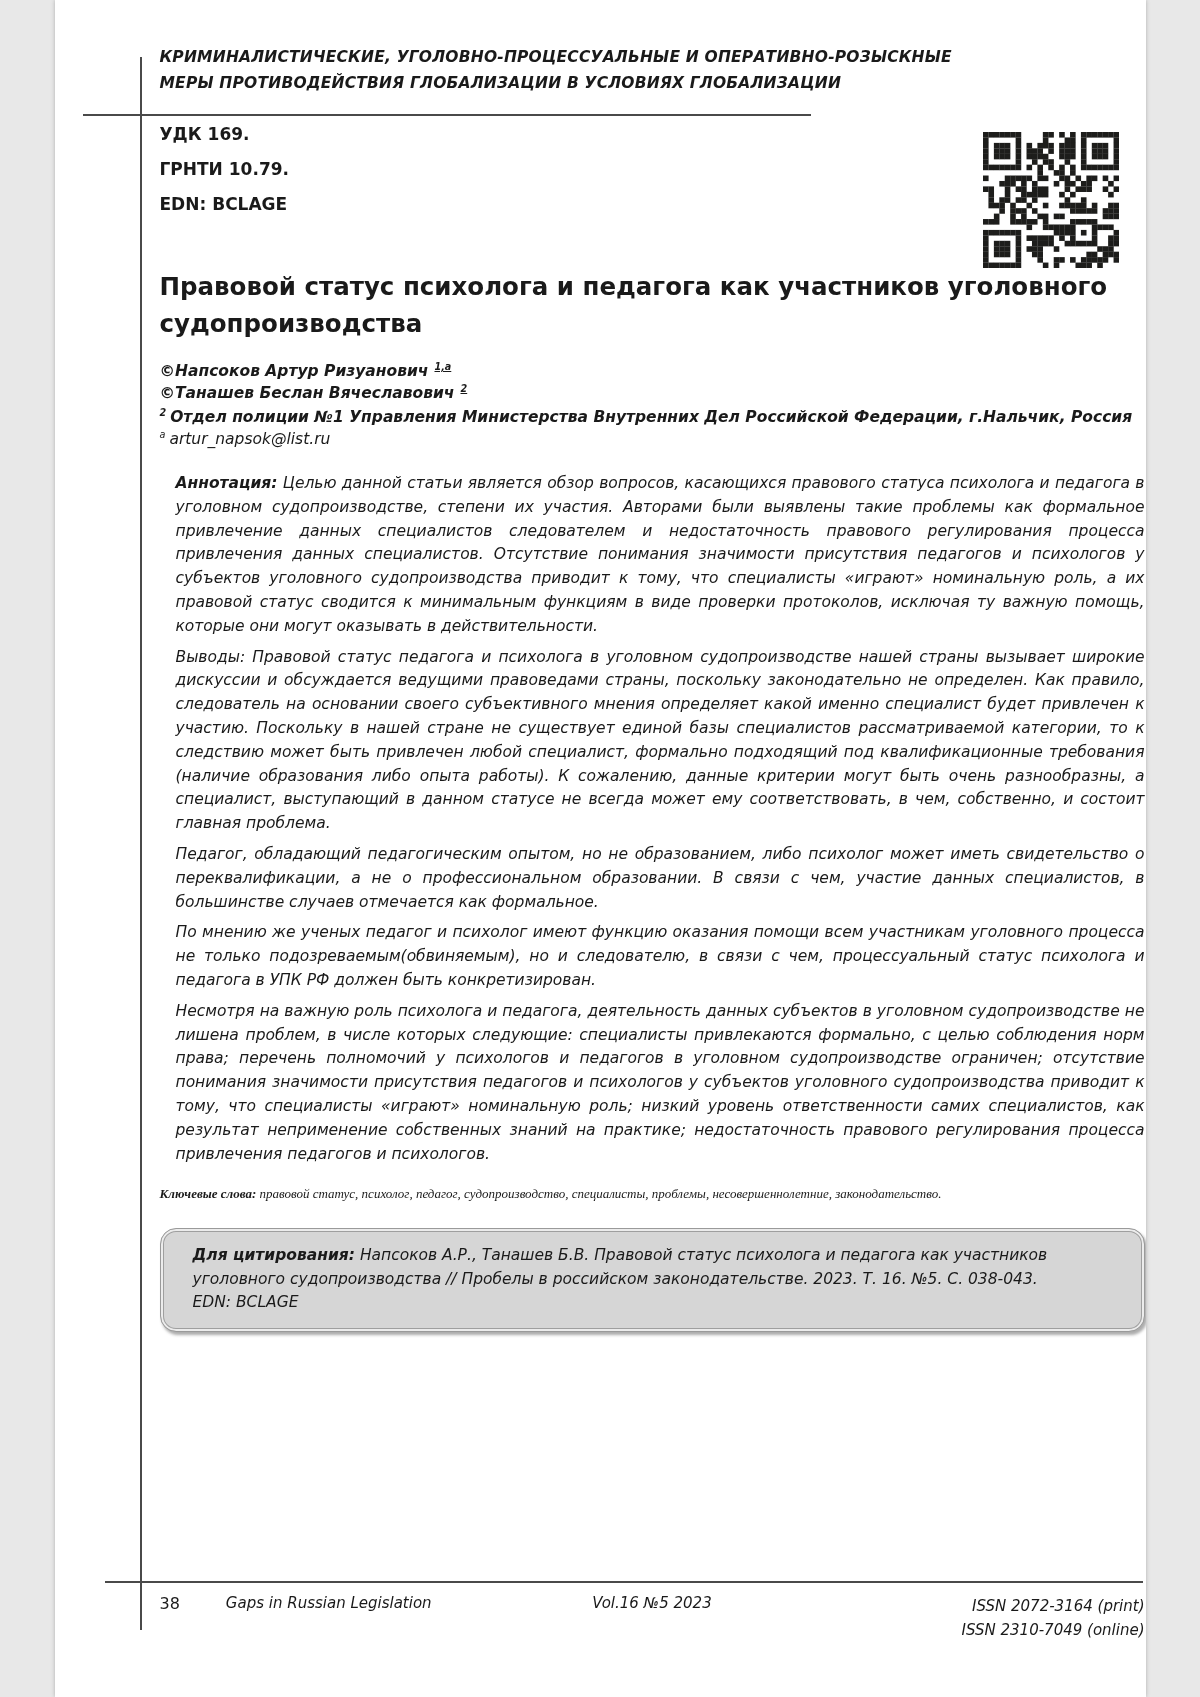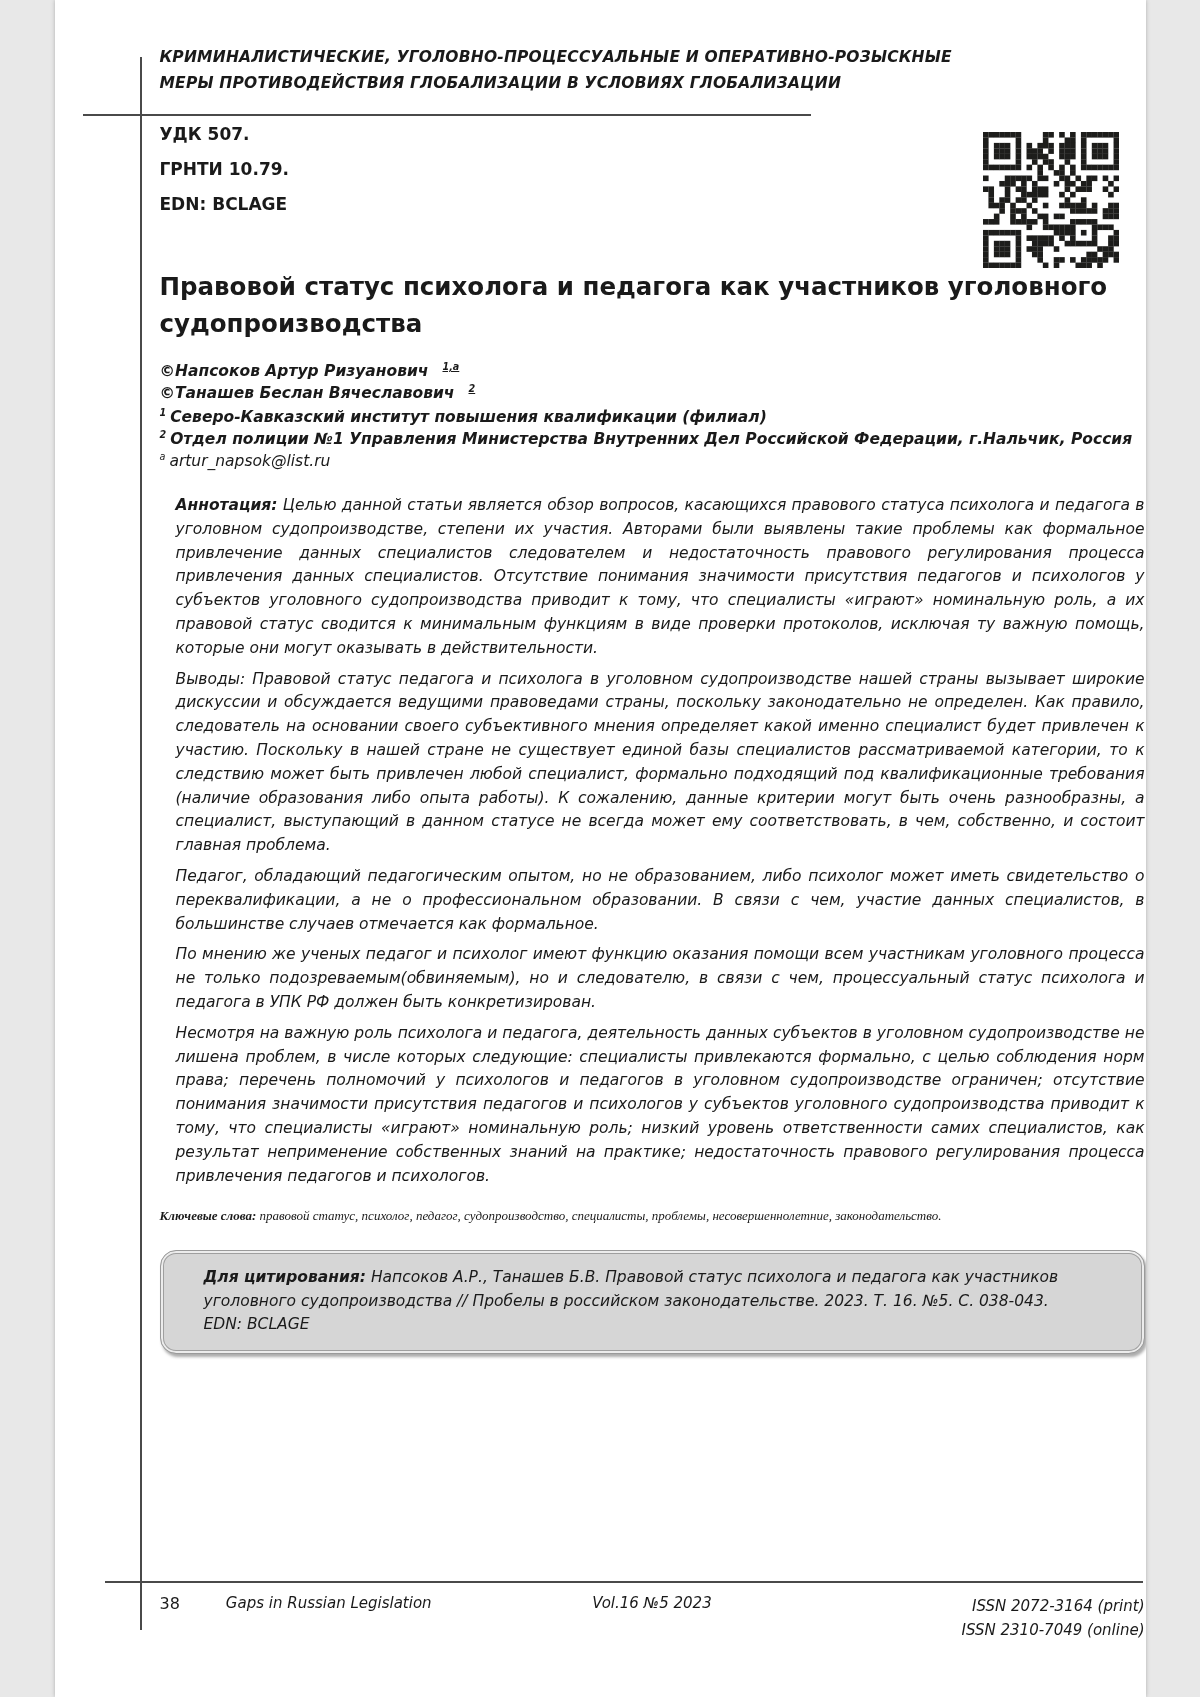--- a/index.html
+++ b/index.html
@@ -44,41 +44,41 @@
     margin:0 0 18px 0;
   }
 
   .authors p, .affils p {
     margin:0; font-size:15.5px; line-height:22px;
     font-weight:bold; font-style:italic;
   }
   .affils { margin-top:2px; }
   .affils p.plain { font-weight:normal; }
   sup { font-size:.62em; line-height:0; }
-  sup.after { margin-left:14px;text-decoration:underline; }
+  sup.after { margin-left:6px;text-decoration:underline; }
   sup.before { margin-right:4px; }
 
   .body-text { margin-top:22px; }
   .body-text p {
     margin:0 0 7px 16px;
     font-style:italic; font-size:15.5px; line-height:23.8px;
     text-align:justify;
   }
   .body-text .label, .kw .label, .cite .label { font-weight:bold; }
 
   .kw { margin-top:16px; }
   .kw p { margin:0; font-style:italic; font-size:13px; line-height:23.8px; text-align:justify;font-family:Liberation Serif, serif; }
 
   
   .cite {
     margin-top:22px;
     background:#d6d6d6;
     border:1.5px solid #9a9a9a;
     border-radius:16px;
-    padding:15px 25px 16px 43px;
+    padding:15px 25px 16px 32px;
     box-shadow: inset 0 0 0 2px #ececec, inset 0 0 0 3px #9f9f9f, 2px 3px 3px rgba(70,70,70,.45);
   }
   .cite p { margin:0; font-style:italic; font-size:15.5px; line-height:23.5px; }
 
   
   .footer {
     position:absolute; left:105px; top:1594px; width:985px;
     display:grid; grid-template-columns:1fr 1fr 1fr; align-items:start;
     font-size:15px;
   }
@@ -96,21 +96,21 @@
 
   <div class="vrule"></div>
   <div class="head-rule"></div>
 
   <div class="running-head">
     <span>КРИМИНАЛИСТИЧЕСКИЕ, УГОЛОВНО-ПРОЦЕССУАЛЬНЫЕ И ОПЕРАТИВНО-РОЗЫСКНЫЕ</span>
     <span>МЕРЫ ПРОТИВОДЕЙСТВИЯ ГЛОБАЛИЗАЦИИ В УСЛОВИЯХ ГЛОБАЛИЗАЦИИ</span>
   </div>
 
   <div class="meta">
-    <div>УДК 507.</div>
+    <div>УДК 169.</div>
     <div>ГРНТИ 10.79.</div>
     <div>EDN: BCLAGE</div>
   </div>
 
   <div class="qr">
     <svg id="qr-svg" viewBox="0 0 136 136" xmlns="http://www.w3.org/2000/svg" aria-hidden="true">
         <g fill="#1d1d1b">
           <rect x="0.00" y="0.00" width="5.59" height="5.59"></rect>
           <rect x="5.44" y="0.00" width="5.59" height="5.59"></rect>
           <rect x="10.88" y="0.00" width="5.59" height="5.59"></rect>
@@ -437,21 +437,20 @@
   <div class="content">
 
     <h1 class="title">Правовой статус психолога и педагога как участников уголовного судопроизводства</h1>
 
     <div class="authors">
       <p><span>©Напсоков Артур Ризуанович</span><sup class="after">1,a</sup></p>
       <p><span>©Танашев Беслан Вячеславович</span><sup class="after">2</sup></p>
     </div>
 
     <div class="affils">
-      <p><sup class="before">1</sup><span>Северо-Кавказский институт повышения квалификации (филиал)</span></p>
       <p><sup class="before">2</sup><span>Отдел полиции №1 Управления Министерства Внутренних Дел Российской Федерации, г.Нальчик, Россия</span></p>
       <p class="plain"><sup class="before">a</sup><span>artur_napsok@list.ru</span></p>
     </div>
 
     <div class="body-text">
       <p><span class="label">Аннотация:</span> <span>Целью данной статьи является обзор вопросов, касающихся правового статуса психолога и педагога в уголовном судопроизводстве, степени их участия. Авторами были выявлены такие проблемы как формальное привлечение данных специалистов следователем и недостаточность правового регулирования процесса привлечения данных специалистов. Отсутствие понимания значимости присутствия педагогов и психологов у субъектов уголовного судопроизводства приводит к тому, что специалисты «играют» номинальную роль, а их правовой статус сводится к минимальным функциям в виде проверки протоколов, исключая ту важную помощь, которые они могут оказывать в действительности.</span></p>
       <p>Выводы: Правовой статус педагога и психолога в уголовном судопроизводстве нашей страны вызывает широкие дискуссии и обсуждается ведущими правоведами страны, поскольку законодательно не определен. Как правило, следователь на основании своего субъективного мнения определяет какой именно специалист будет привлечен к участию. Поскольку в нашей стране не существует единой базы специалистов рассматриваемой категории, то к следствию может быть привлечен любой специалист, формально подходящий под квалификационные требования (наличие образования либо опыта работы). К сожалению, данные критерии могут быть очень разнообразны, а специалист, выступающий в данном статусе не всегда может ему соответствовать, в чем, собственно, и состоит главная проблема.</p>
       <p>Педагог, обладающий педагогическим опытом, но не образованием, либо психолог может иметь свидетельство о переквалификации, а не о профессиональном образовании. В связи с чем, участие данных специалистов, в большинстве случаев отмечается как формальное.</p>
       <p>По мнению же ученых педагог и психолог имеют функцию оказания помощи всем участникам уголовного процесса не только подозреваемым(обвиняемым), но и следователю, в связи с чем, процессуальный статус психолога и педагога в УПК РФ должен быть конкретизирован.</p>
       <p>Несмотря на важную роль психолога и педагога, деятельность данных субъектов в уголовном судопроизводстве не лишена проблем, в числе которых следующие: специалисты привлекаются формально, с целью соблюдения норм права; перечень полномочий у психологов и педагогов в уголовном судопроизводстве ограничен; отсутствие понимания значимости присутствия педагогов и психологов у субъектов уголовного судопроизводства приводит к тому, что специалисты «играют» номинальную роль; низкий уровень ответственности самих специалистов, как результат неприменение собственных знаний на практике; недостаточность правового регулирования процесса привлечения педагогов и психологов.</p>

